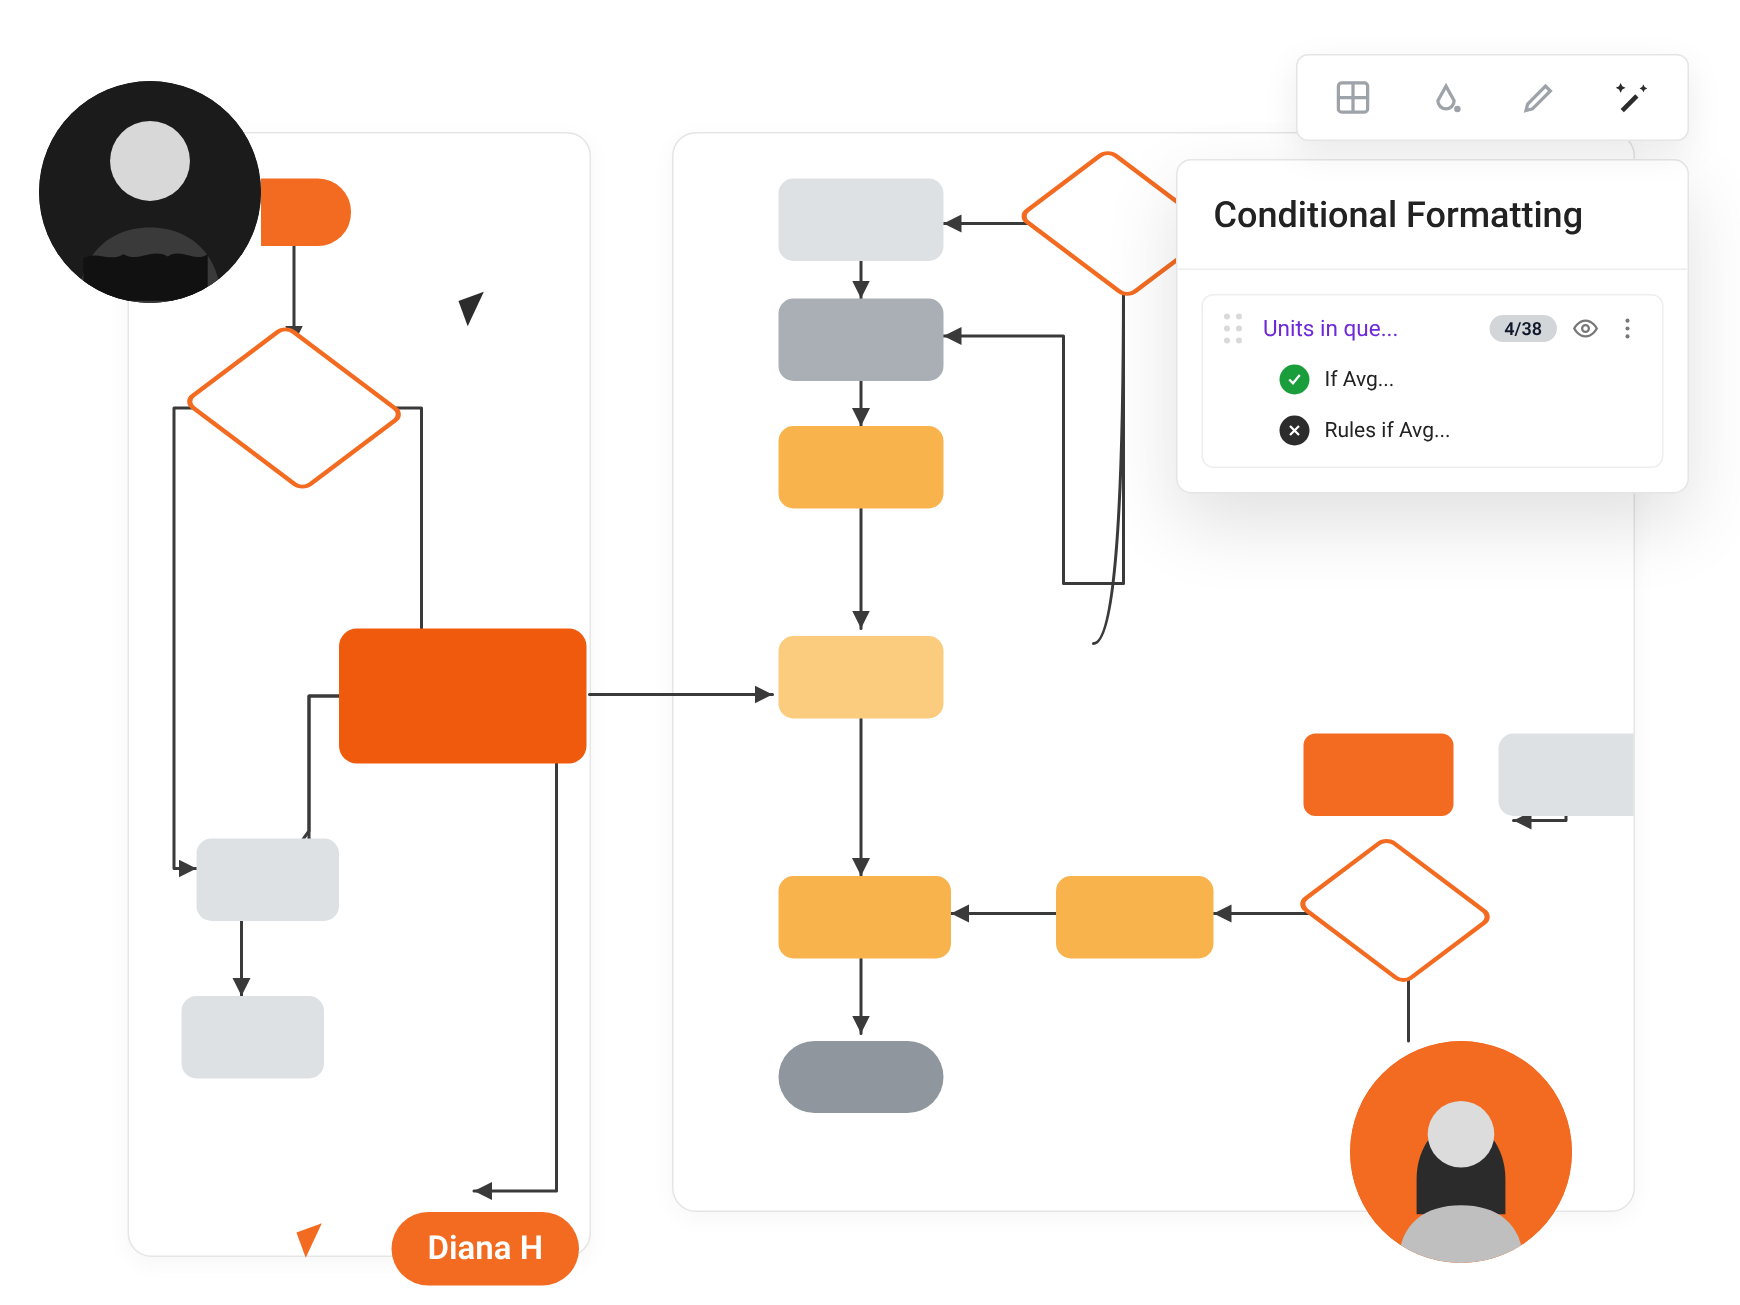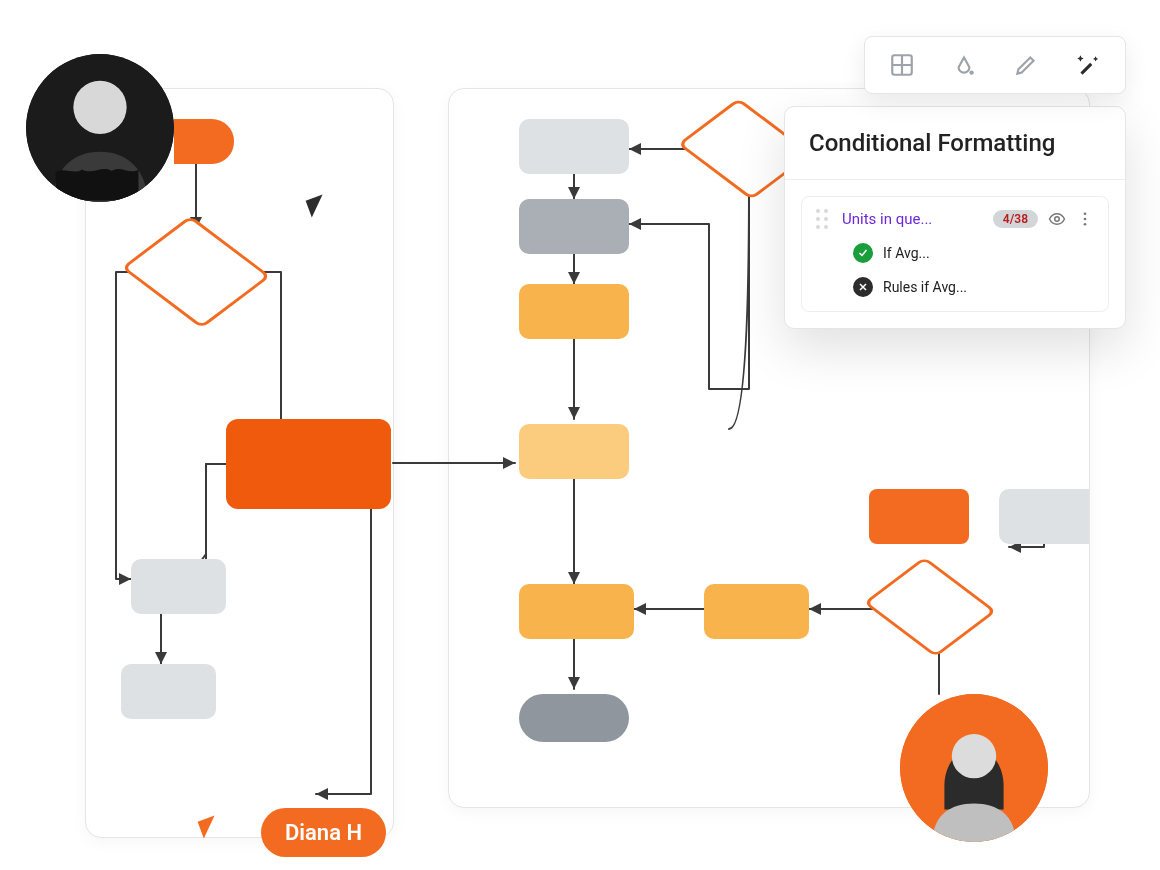--- a/index.html
+++ b/index.html
@@ -37,21 +37,21 @@
   .panel-h{padding:22px 24px;font-size:24px;font-weight:500;color:#222;border-bottom:1px solid #eee;}
   .panel-sub{display:flex;align-items:center;justify-content:space-between;padding:16px 18px 16px 24px;border-bottom:1px solid #eee;}
   .panel-sub .lbl{font-size:18px;font-weight:500;color:#222;}
   .panel-sub .acts{display:flex;gap:16px;align-items:center;color:#444;}
   .panel-sub .acts svg{width:22px;height:22px;cursor:pointer;}
   .rule{margin:16px;border:1px solid #eee;border-radius:8px;padding:12px 14px 14px 14px;}
   .rule-h{display:flex;align-items:center;gap:10px;}
   .drag{display:grid;grid-template-columns:repeat(2,4px);grid-auto-rows:4px;gap:4px;margin-right:4px;}
   .drag span{width:4px;height:4px;background:#D9D9D9;border-radius:50%;}
   .rule-name{flex:1;font-size:15px;color:#6d28d9;white-space:nowrap;overflow:hidden;text-overflow:ellipsis;}
-  .badge{background:#D3D6D9;color:#b91c1c;font-size:12px;font-weight:600;border-radius:999px;padding:2px 10px;}
+  .badge{background:#D3D6D9;color:#0f172a;font-size:12px;font-weight:600;border-radius:999px;padding:2px 10px;}
   .rule-h svg{width:18px;height:18px;color:#777;cursor:pointer;}
   .rule-ln{display:flex;align-items:center;gap:10px;margin-top:14px;margin-left:26px;font-size:14px;color:#222;padding-left:11px;}
   .ri{width:20px;height:20px;border-radius:50%;display:flex;align-items:center;justify-content:center;flex-shrink:0;}
   .ri.ok{background:#1A9E3B;color:#fff;}
   .ri.no{background:#2C2C2C;color:#fff;}
   .ri svg{width:12px;height:12px;}
 </style>
 </head>
 <body>
 

